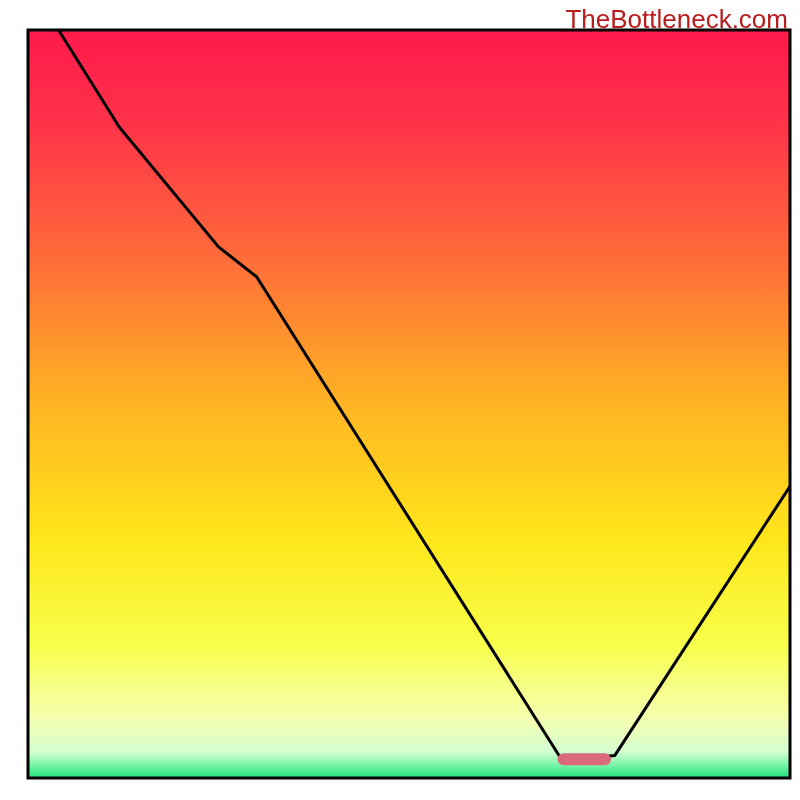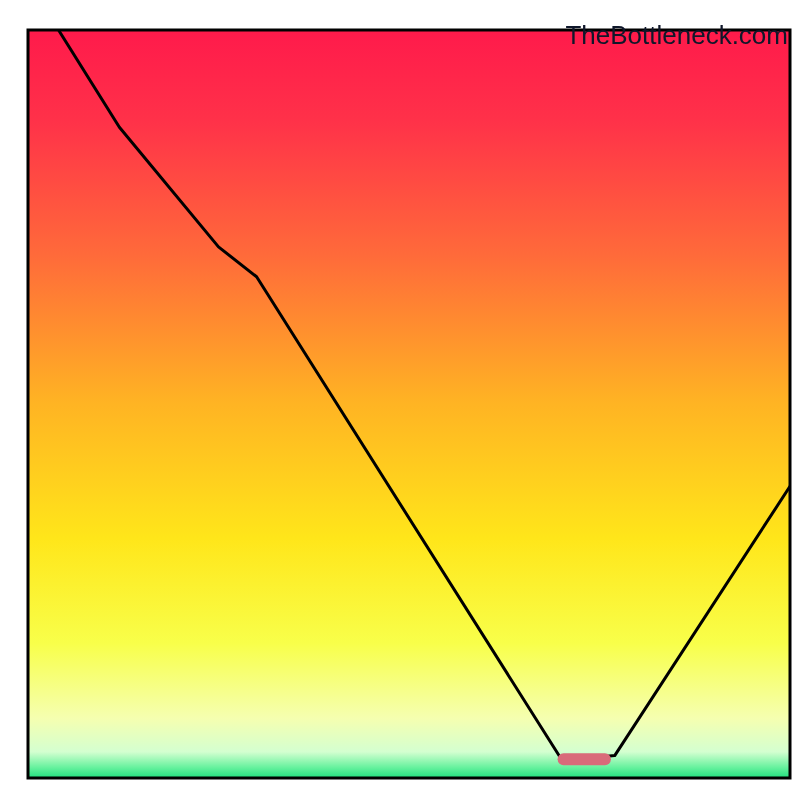--- a/index.html
+++ b/index.html
@@ -10,25 +10,25 @@
     background: #ffffff;
     font-family: Arial, Helvetica, sans-serif;
   }
   .stage {
     position: relative;
     width: 800px;
     height: 800px;
   }
   .watermark {
     position: absolute;
-    top: 20px;
+    top: 4px;
     right: 12px;
     font-size: 26px;
     font-weight: 500;
-    color: #0f172a;
+    color: #b91c1c;
     letter-spacing: 0px;
     z-index: 30;
   }
   svg.plot {
     position: absolute;
     top: 0;
     left: 0;
     width: 800px;
     height: 800px;
     z-index: 10;

